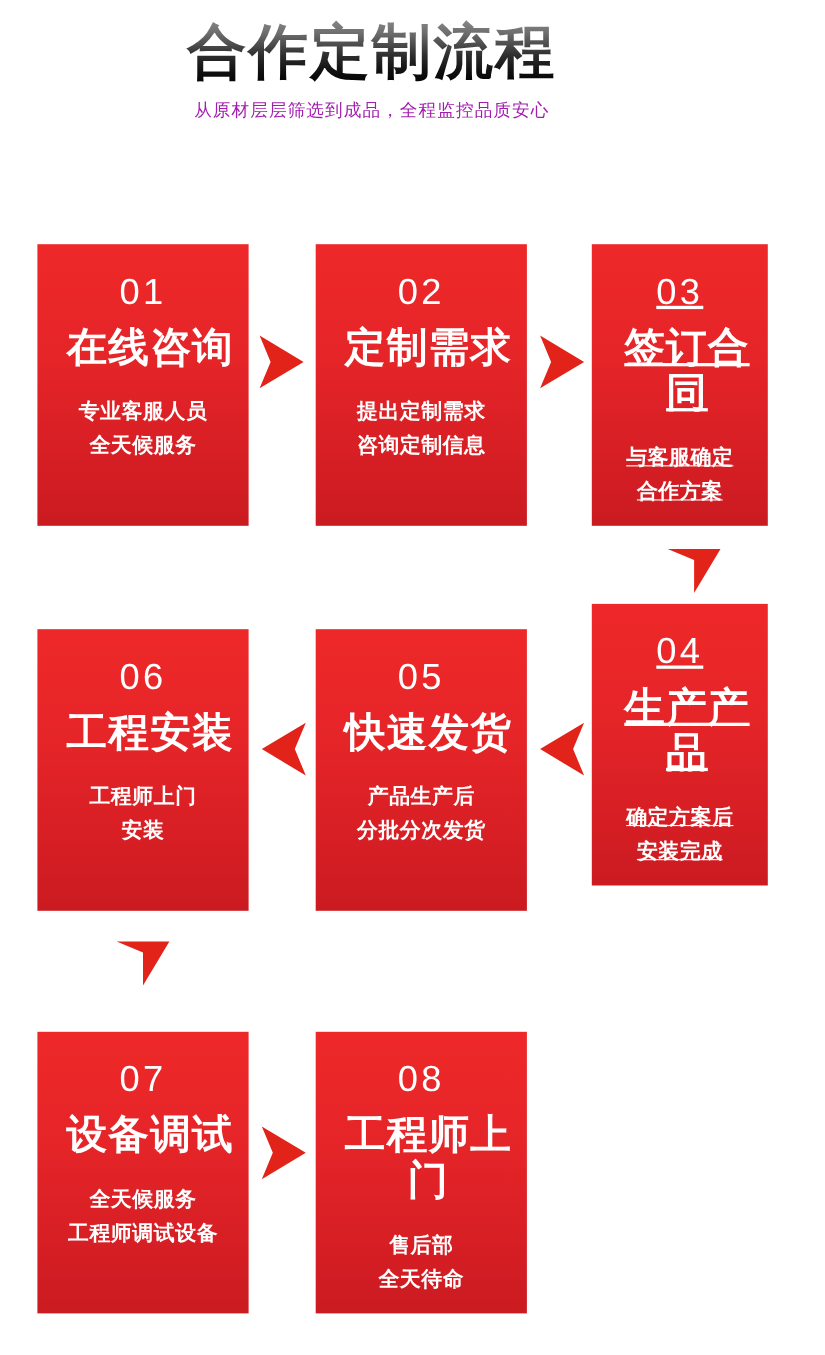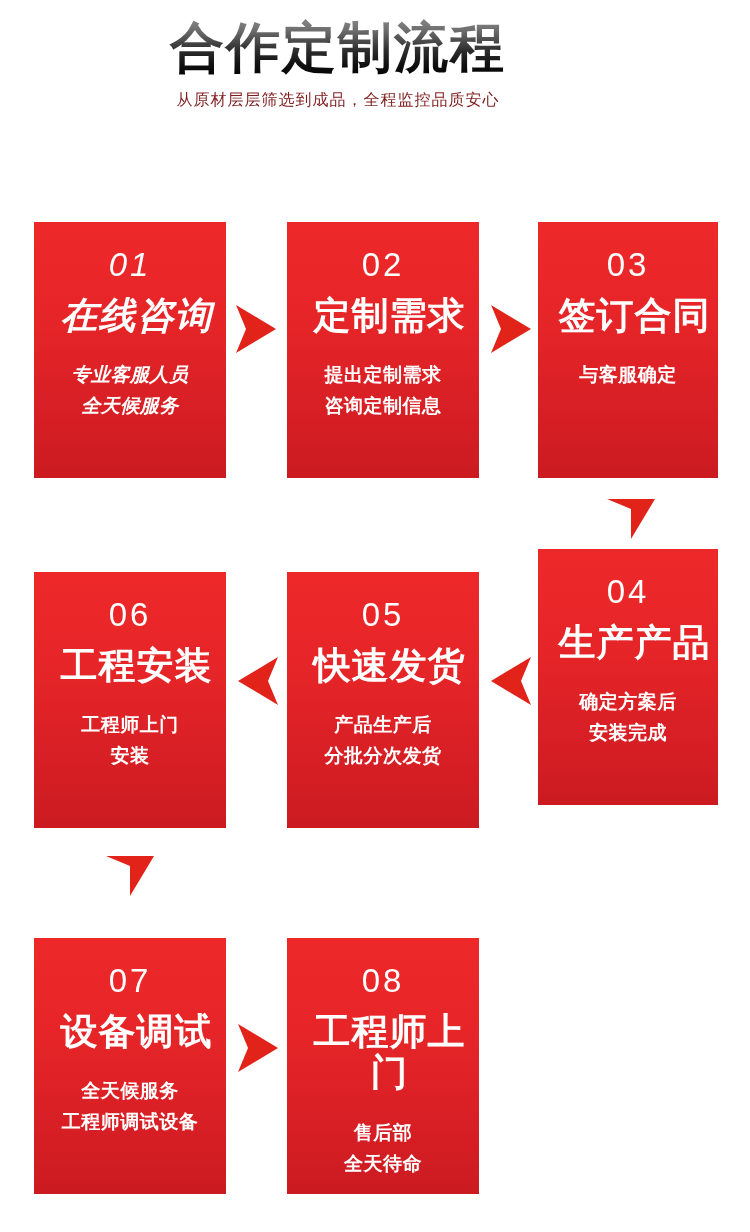--- a/index.html
+++ b/index.html
@@ -37,38 +37,39 @@
     background: linear-gradient(to bottom, #8d8d8d 0%, #6f6f6f 22%, #2e2e2e 55%, #111111 78%, #000000 100%);
     -webkit-background-clip: text;
     background-clip: text;
     color: transparent;
     -webkit-text-fill-color: transparent;
     margin: 0;
     padding: 0;
   }
   .sub-title {
     font-size: 16px;
-    color: #7f1d1d;
+    color: #a21caf;
     letter-spacing: 1px;
     margin-top: 12px;
   }
 
   
   .card {
     position: absolute;
     width: 192px;
     height: 256px;
     background: linear-gradient(to bottom, #ee2829 0%, #e62528 38%, #d51e24 78%, #ca1b21 100%);
     color: #ffffff;
     text-align: center;
     box-sizing: border-box;
     padding-top: 26px;
   }
   .card.wide {
-    width: 180px;
+    width: 160px;
+    text-decoration: underline;
   }
   .card-num {
     font-size: 33px;
     font-weight: 400;
     letter-spacing: 3px;
     line-height: 1;
     margin-bottom: 14px;
   }
   .card-title {
     font-size: 37px;
@@ -99,21 +100,21 @@
 </head>
 <body>
 
 <div id="page">
 
   <div class="header">
     <div class="main-title">合作定制流程</div>
     <div class="sub-title">从原材层层筛选到成品，全程监控品质安心</div>
   </div>
 
-  <div class="card" style="left:34px; top:222px;font-style:italic;">
+  <div class="card" style="left:34px; top:222px;">
     <div class="card-num">01</div>
     <div class="card-title">在线咨询</div>
     <div class="card-desc">
       <div>专业客服人员</div>
       <div>全天候服务</div>
     </div>
   </div>
 
   <div class="arrow" style="left:232px; top:303px;">
     <svg width="48" height="52" viewBox="0 0 48 52">
@@ -134,20 +135,21 @@
     <svg width="48" height="52" viewBox="0 0 48 52">
       <path d="M4 2 L44 26 L4 50 L14 26 Z" fill="#e2231a"></path>
     </svg>
   </div>
 
   <div class="card wide" style="left:538px; top:222px;">
     <div class="card-num">03</div>
     <div class="card-title">签订合同</div>
     <div class="card-desc">
       <div>与客服确定</div>
+      <div>合作方案</div>
     </div>
   </div>
 
   <div class="arrow" style="left:605px; top:495px;">
     <svg width="52" height="48" viewBox="0 0 52 48">
       <path d="M2 4 L50 4 L26 44 L26 14 Z" fill="#e2231a"></path>
     </svg>
   </div>
 
   <div class="card" style="left:34px; top:572px;">

